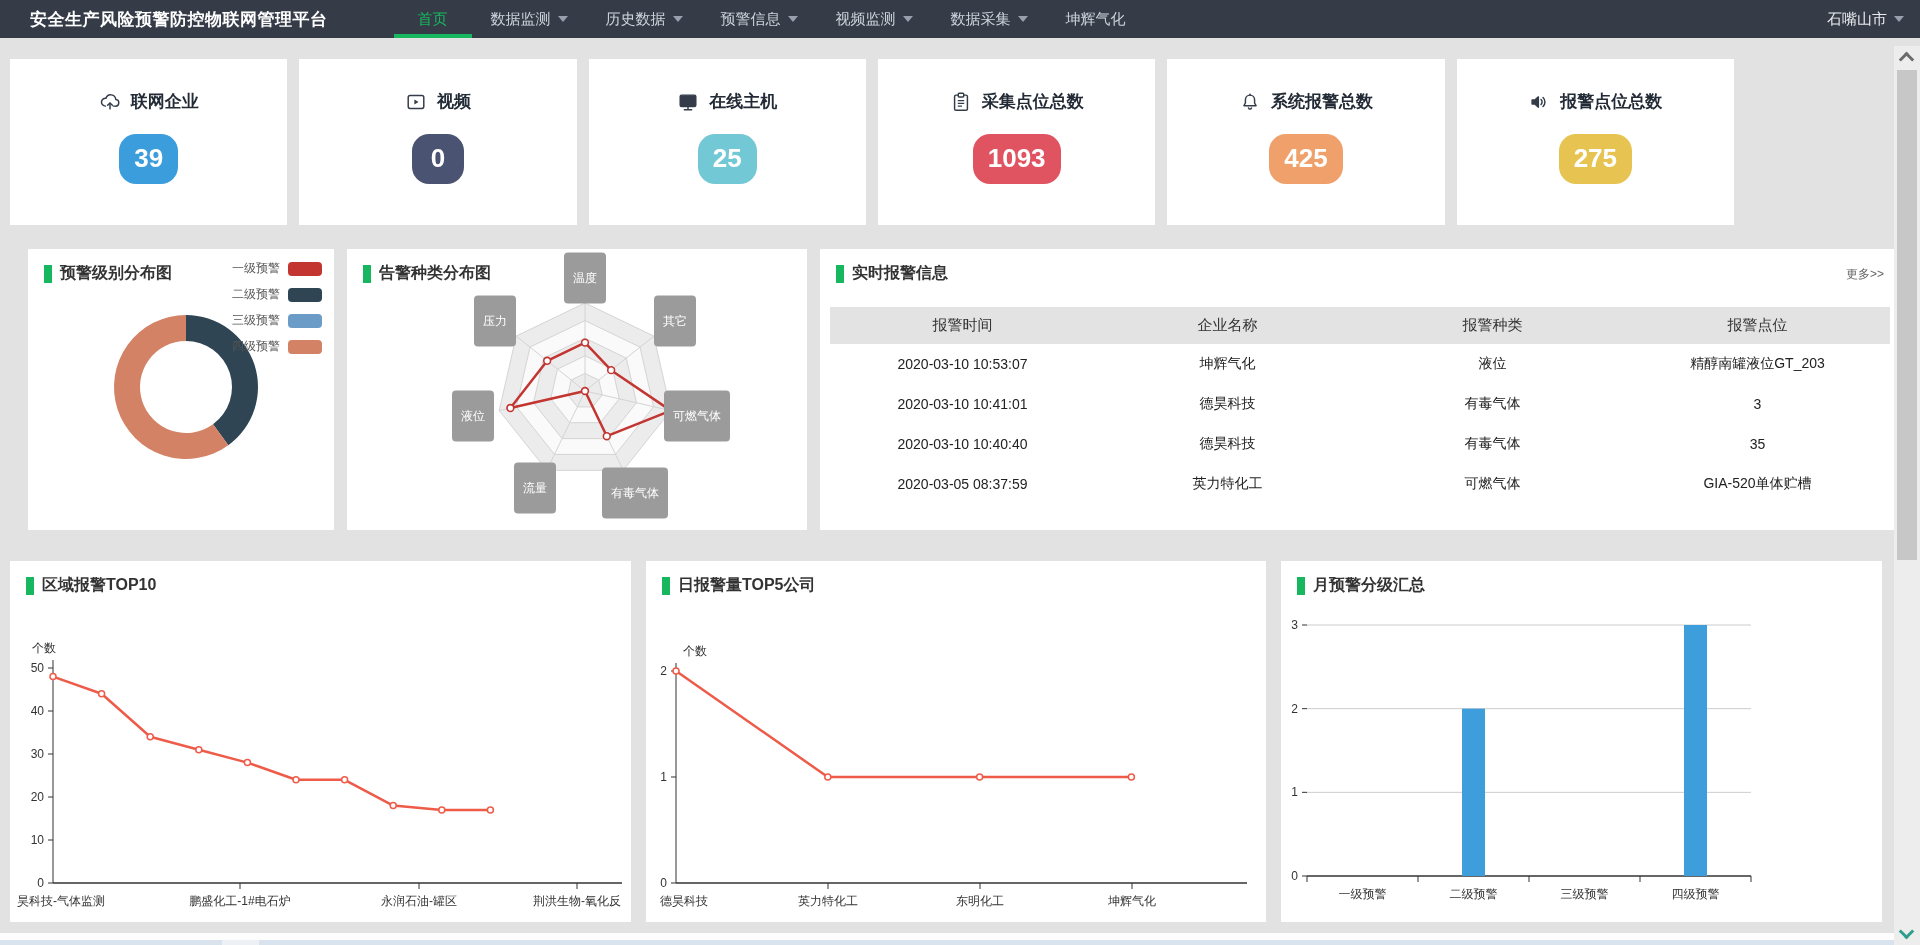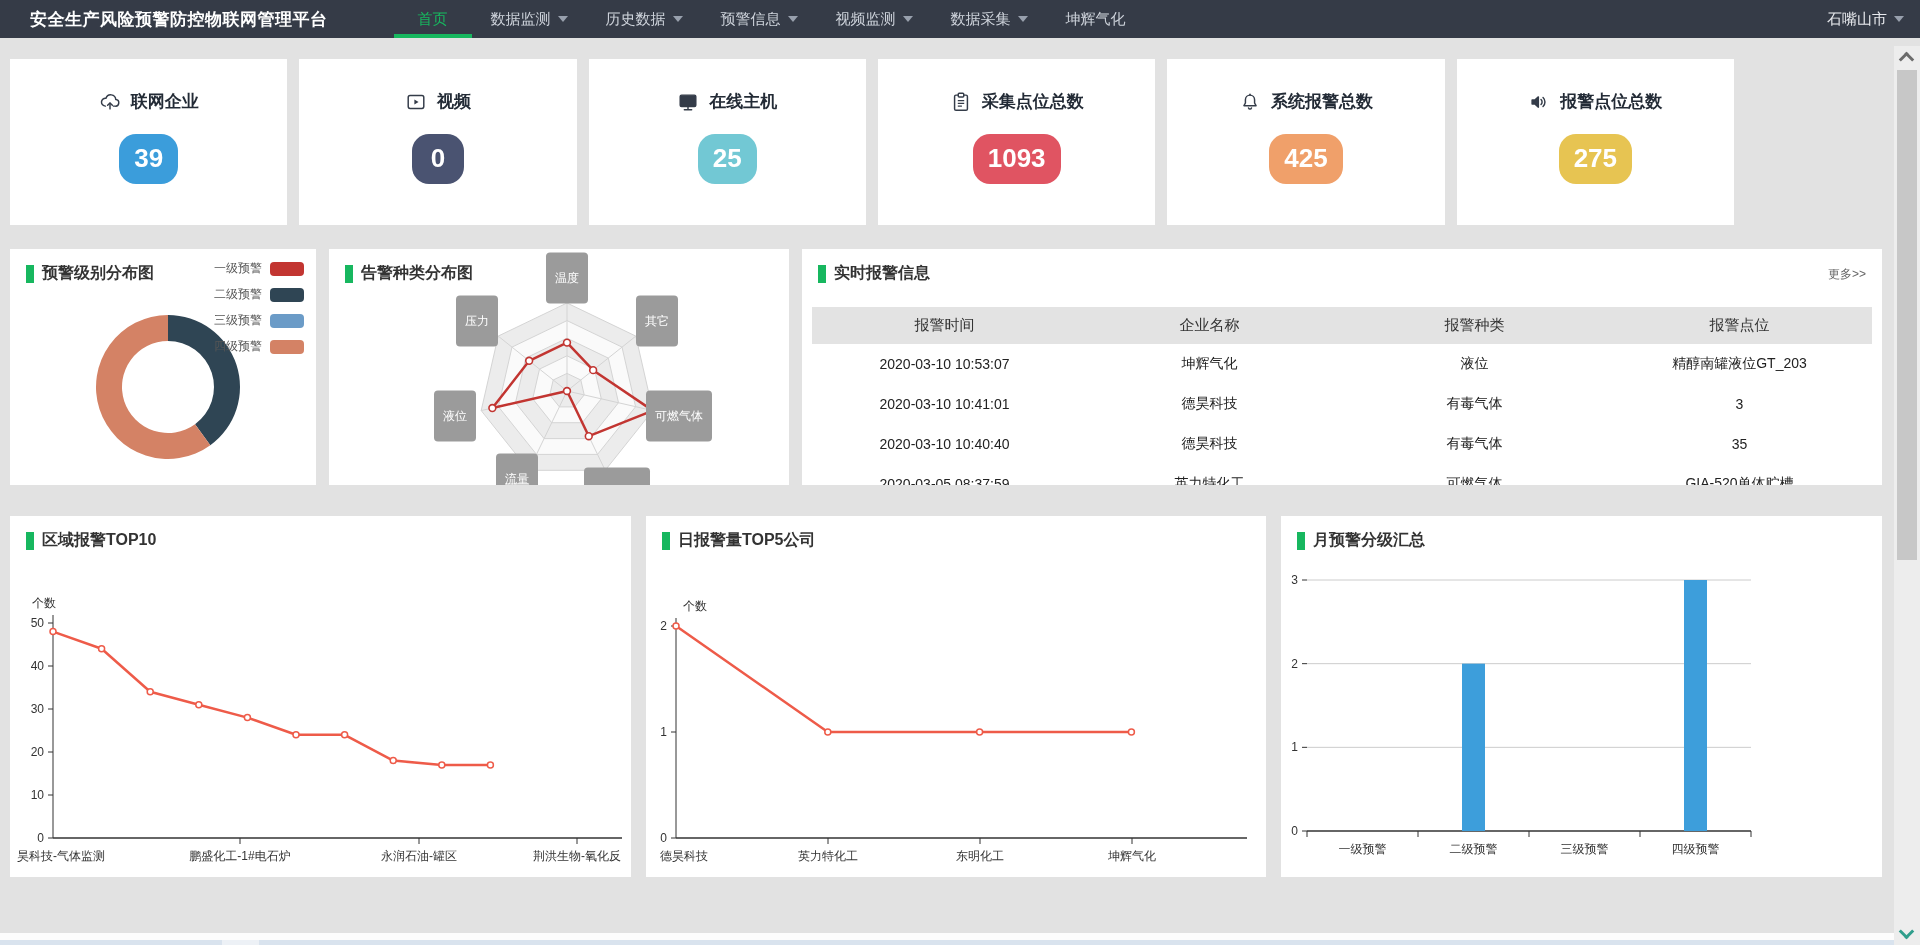--- a/index.html
+++ b/index.html
@@ -48,21 +48,21 @@
     background:#fff;display:flex;flex-direction:column;align-items:center;
     padding-top:31px;gap:21px;
   }
   .stat-top{display:flex;align-items:center;gap:10px;font-size:17px;font-weight:bold;color:#232b36;}
   .stat-top svg{display:block;}
   .stat-badge{
     color:#fff;font-size:26px;font-weight:bold;line-height:1.15;
     padding:10px 15px;border-radius:17px;min-width:52px;text-align:center;
   }
   
-  .row2{margin:24px 10px 0 10px;height:236px;width:1872px;display:grid;grid-template-columns:306px 460px 1fr;gap:13px;}
+  .row2{margin:24px 10px 0 28px;height:281px;width:1872px;display:grid;grid-template-columns:306px 460px 1fr;gap:13px;}
   .row3{margin:31px 10px 0 10px;height:361px;width:1872px;display:grid;grid-template-columns:621px 620px 1fr;gap:15px;}
   .panel{background:#fff;position:relative;overflow:hidden;}
   .panel-title{
     position:absolute;top:14px;left:16px;display:flex;align-items:center;gap:8px;
     font-size:16px;font-weight:bold;color:#333;z-index:3;white-space:nowrap;
   }
   .tmark{width:8px;height:18px;background:var(--green);}
   .chart-svg{position:absolute;left:0;top:0;}
   .chart-svg text{font-size:12px;fill:#333;font-family:inherit;}
   
@@ -271,21 +271,21 @@
         <circle cx="323.7936562720005" cy="161.58184218815566" r="3.4" fill="#fff" stroke="#c23531" stroke-width="1.6"></circle>
         <circle cx="259.7636083541367" cy="187.19259841398534" r="3.4" fill="#fff" stroke="#c23531" stroke-width="1.6"></circle>
         <circle cx="238" cy="142" r="3.4" fill="#fff" stroke="#c23531" stroke-width="1.6"></circle>
         <circle cx="163.35951904335957" cy="159.03620270369544" r="3.4" fill="#fff" stroke="#c23531" stroke-width="1.6"></circle>
         <circle cx="200.15935624854734" cy="111.8230935900373" r="3.4" fill="#fff" stroke="#c23531" stroke-width="1.6"></circle>
       </svg>
   <div class="radar-label" style="left: 238px; top: 29px;">温度</div>
       <div class="radar-label" style="left: 327.911px; top: 71.5457px; font-family: Liberation Mono, monospace;">其它</div>
       <div class="radar-label" style="left: 350.117px; top: 167.145px;">可燃气体</div>
       <div class="radar-label" style="left: 287.897px; top: 243.809px;">有毒气体</div>
-      <div class="radar-label" style="left: 188.103px; top: 230px; text-decoration: underline;">流量</div>
+      <div class="radar-label" style="left: 188.103px; top: 239px;">流量</div>
       <div class="radar-label" style="left: 125.883px; top: 167.145px;">液位</div>
       <div class="radar-label" style="left: 148.089px; top: 71.5457px;">压力</div>
     </div>
 
   <div class="panel">
     <div class="panel-title">
       <span class="tmark"></span>
       <span>实时报警信息</span>
     </div>
     <div class="more-link">更多&gt;&gt;</div>

